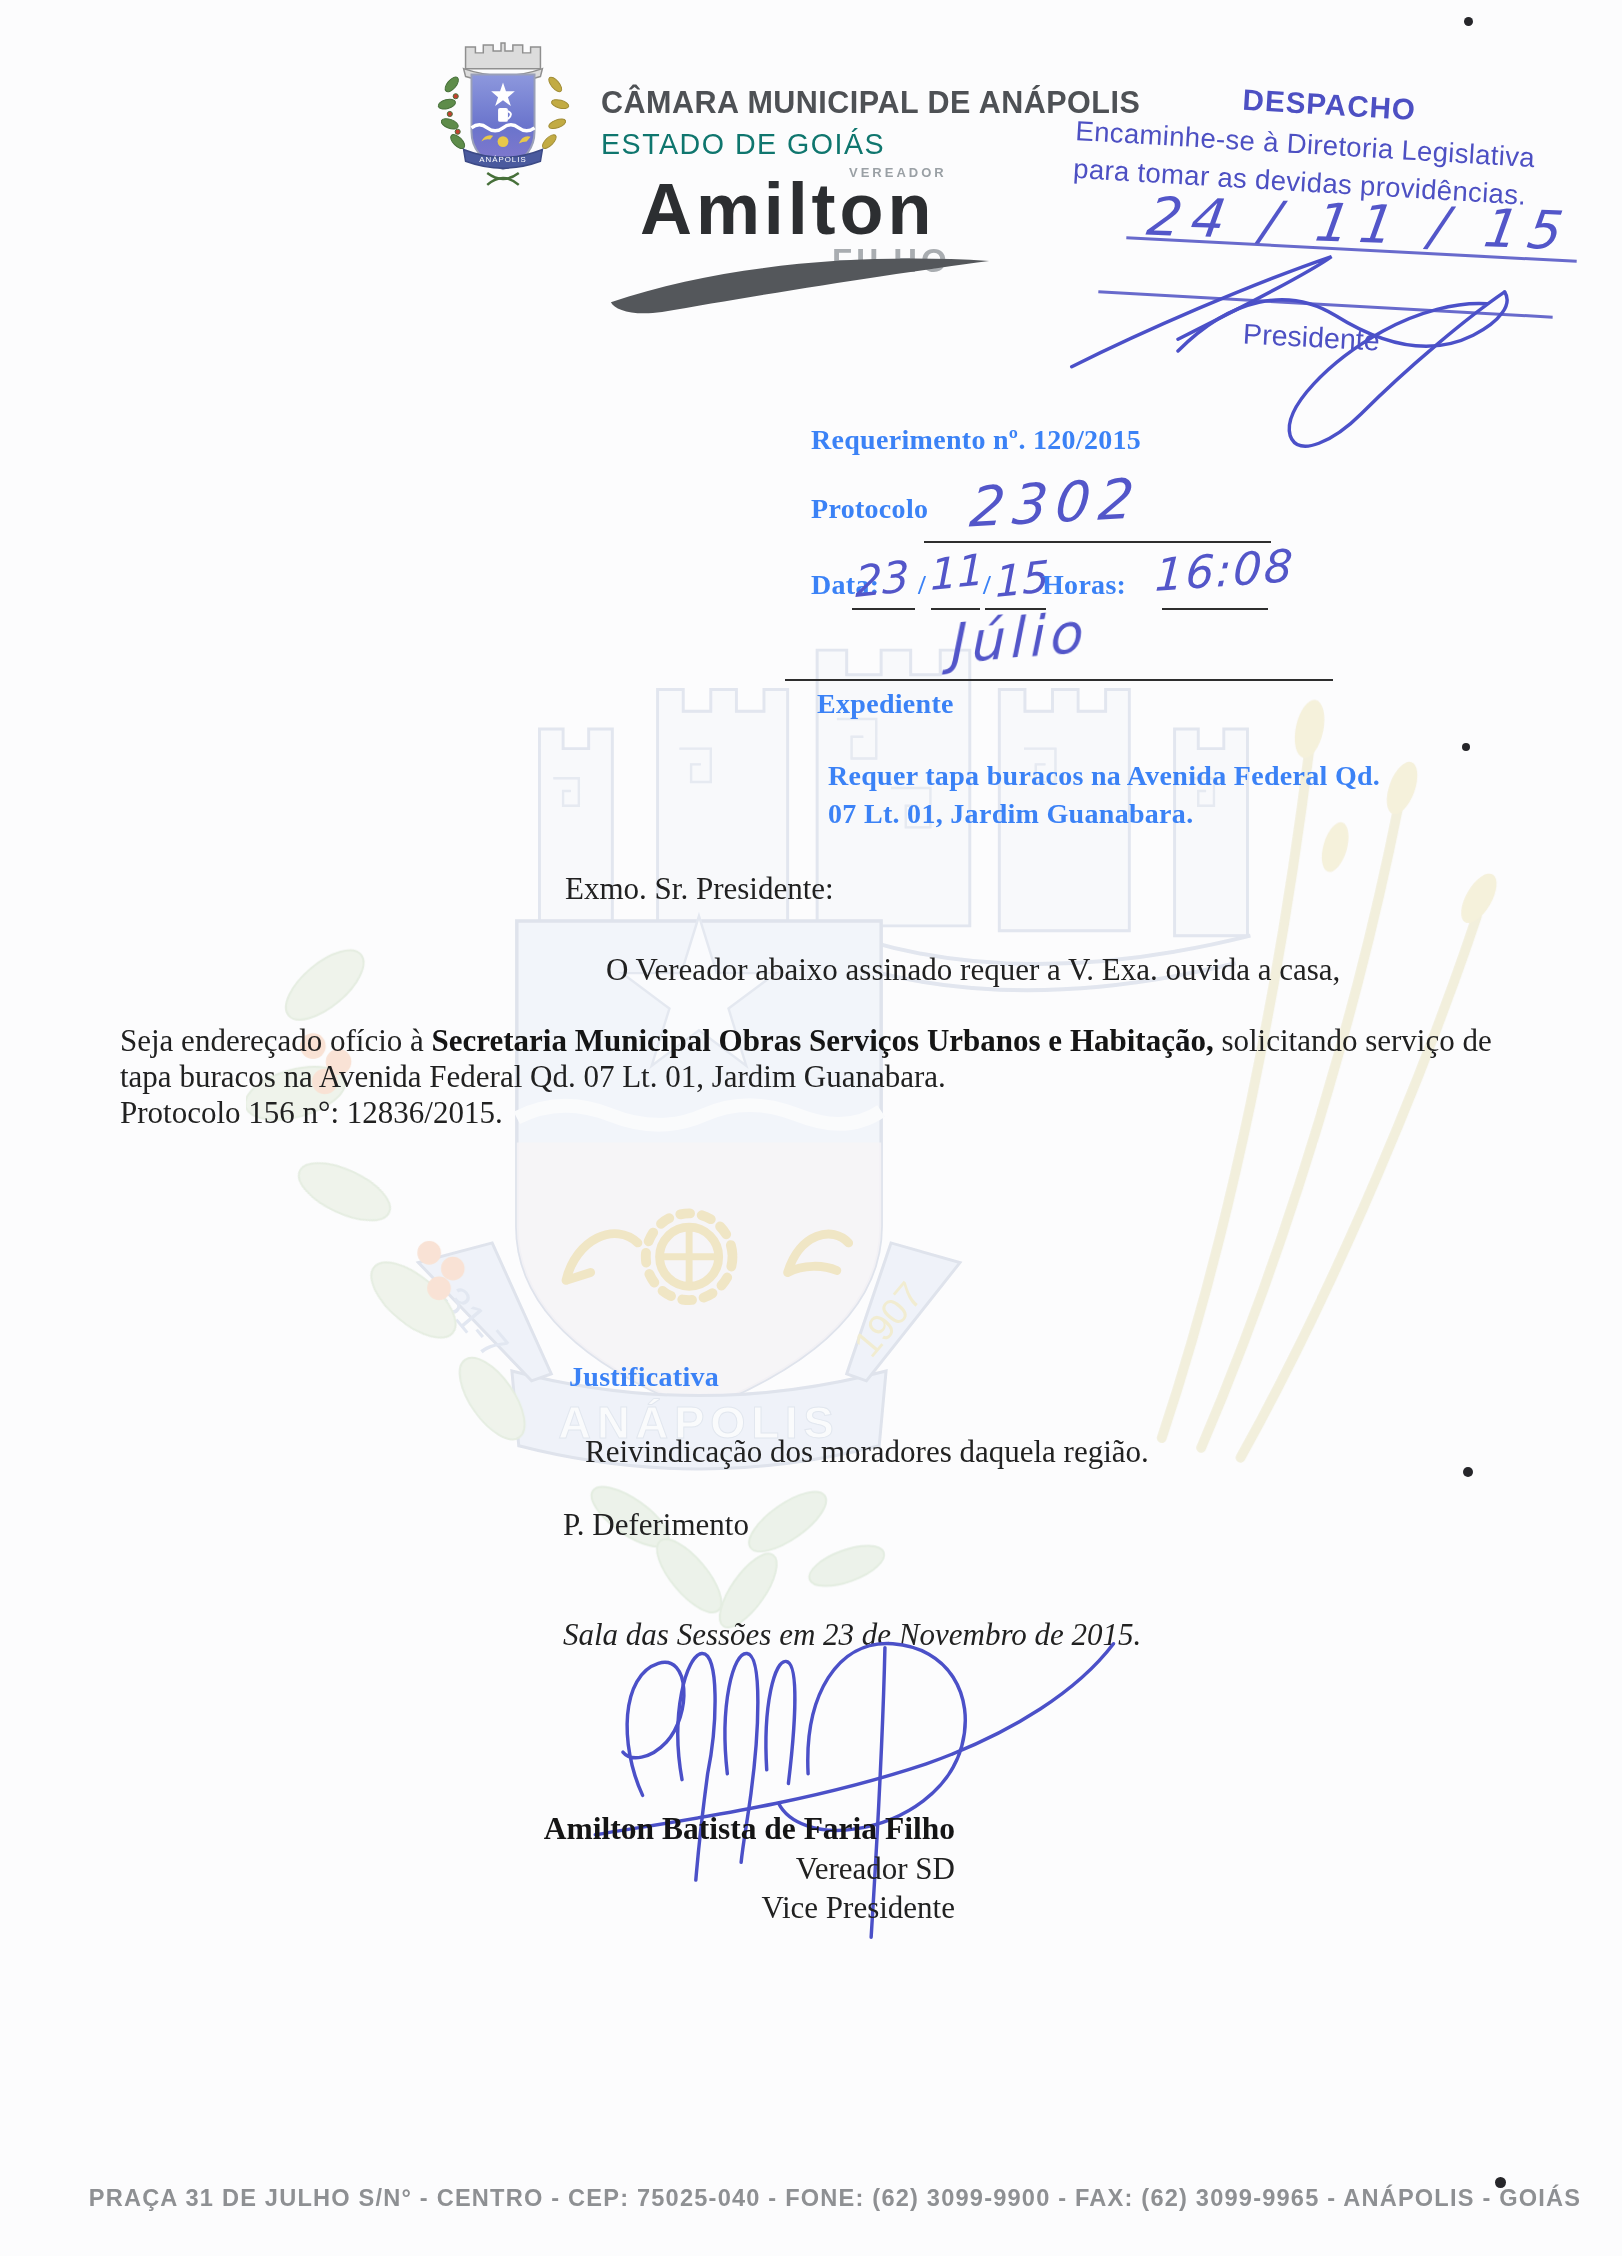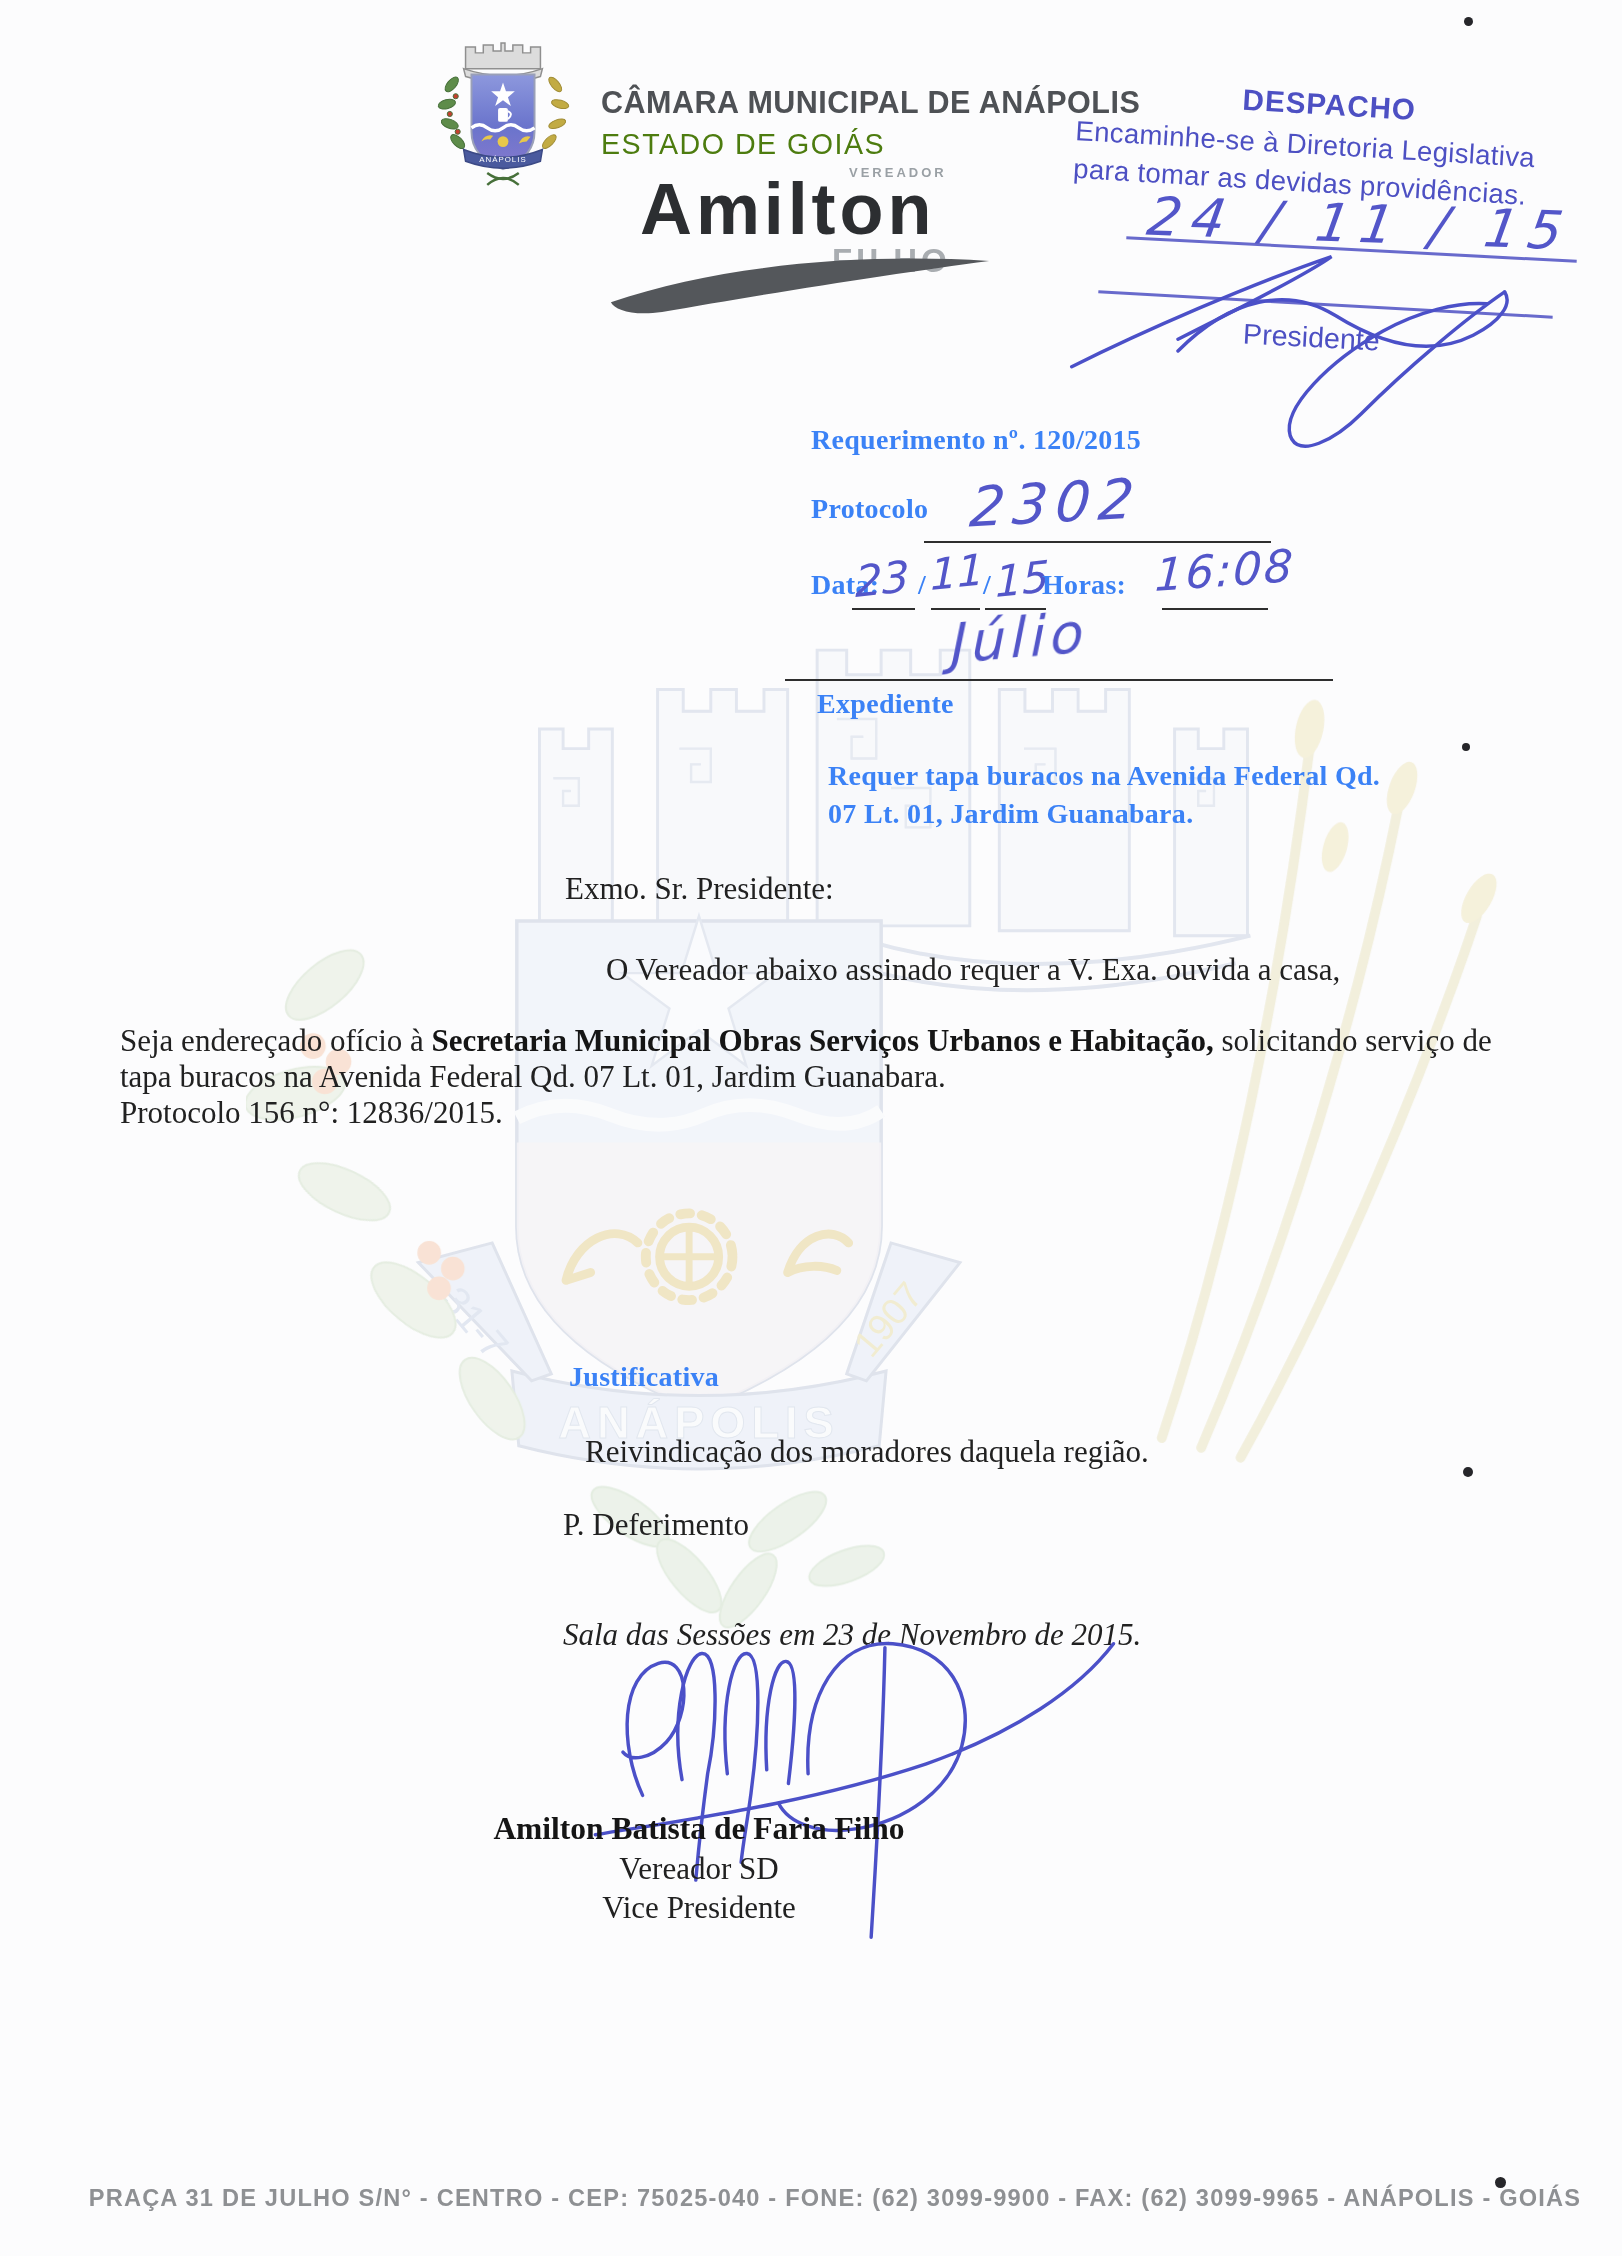--- a/index.html
+++ b/index.html
@@ -3,36 +3,36 @@
 <meta charset="utf-8">
 <style>
   html,body{margin:0;padding:0;background:#e9e9e9;}
   .page{position:relative;width:1622px;height:2257px;background:#fcfcfd;overflow:hidden;
         font-family:"Liberation Serif",serif;color:#1f1f1f;}
   .abs{position:absolute;}
   .sans{font-family:"Liberation Sans",sans-serif;}
   .serifb{font-weight:bold;color:#151515;}
   .body-text{font-size:31px;color:#212121;}
   .head-title{font-size:30.5px;font-weight:bold;color:#4e5155;letter-spacing:0.5px;}
-  .head-state{font-size:28.6px;color:#4d7c0f;letter-spacing:1.5px;text-align:center;}
+  .head-state{font-size:28.6px;color:#0f766e;letter-spacing:1.5px;text-align:center;}
   .logo-role{font-size:13px;font-weight:bold;color:#9aa0a5;letter-spacing:3px;}
   .logo-name{font-size:72px;font-weight:bold;color:#2c2e31;letter-spacing:3.9px;line-height:1;}
   .logo-surname{font-size:33px;font-weight:bold;color:#a9adb1;letter-spacing:3.9px;}
   .stamp{color:#4d50c3;font-family:"Liberation Sans",sans-serif;}
   .stamp-title{font-size:29.6px;font-weight:bold;letter-spacing:1px;}
   .stamp-line{font-size:27.6px;letter-spacing:0.3px;}
   .ink{color:#5356c9;font-family:"DejaVu Sans",sans-serif;font-style:italic;}
   .stamp-rule{border-top:3.9px solid rgba(77,80,195,.85);height:0;}
   .rule{border-top:2.5px solid #2e2e2e;height:0;}
   .req-label{font-size:28px;font-weight:bold;color:#3b82f6;letter-spacing:0.3px;}
   .para{width:1379px;line-height:36px;}
   .footer{font-family:"Liberation Sans",sans-serif;font-size:23.6px;font-weight:bold;
           color:#8e9093;letter-spacing:1.2px;text-align:center;width:100%;margin-left:24px;}
   .dot{background:#26262a;border-radius:50%;}
-  .sig-center{width:512px;text-align:center;}
+  .sig-center{width:512px;text-align:right;}
 </style>
 </head>
 <body>
 
 <div class="page">
 
   <svg class="abs" style="left:246px;top:591px;" width="1290" height="1103" viewBox="250 600 1310 1120">
     <g opacity="0.55">
 
       <g fill="#f1f4fa" fill-opacity="0.55" stroke="#ccd4e3" stroke-width="3">

